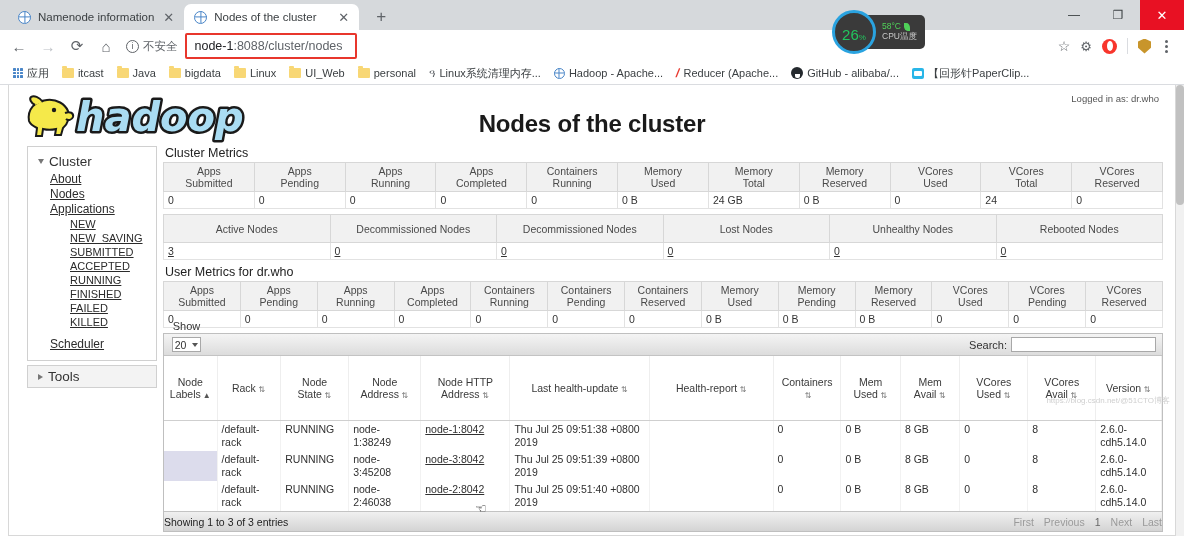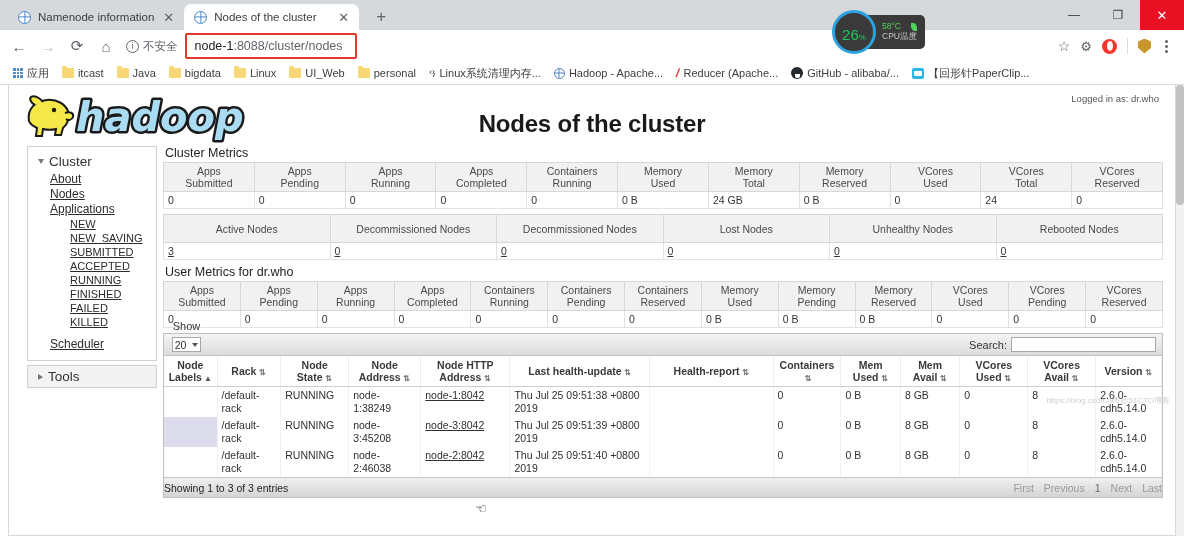--- a/index.html
+++ b/index.html
@@ -100,21 +100,21 @@
   
   .cpu-widget {
     position:absolute; left:832px; top:10px; z-index:40;
     display:flex; align-items:center; height:44px;
   }
   .cpu-pill {
     background:#3a3a3a; color:#fff; height:34px; border-radius:5px;
     display:flex; flex-direction:column; justify-content:center;
     padding:0 8px 0 24px; margin-left:-18px;
   }
-  .cpu-temp { font-size:8.5px; color:#4fd159; line-height:1.15; display:flex; align-items:center; gap:3px;justify-content:space-between;}
+  .cpu-temp { font-size:8.5px; color:#4fd159; line-height:1.15; display:flex; align-items:center; gap:3px;}
   .cpu-leaf { width:6px;height:8px;background:#4fd159;border-radius:0 60% 0 60%;display:inline-block;}
   .cpu-label { font-size:8.5px; color:#c8c8c8; line-height:1.15; }
   .cpu-ring {
     width:44px;height:44px;border-radius:50%; background:#3a3a3a;
     border:3px solid #2aa3e0; display:flex;align-items:baseline;justify-content:center;
     color:#22c55e; position:relative; z-index:2;
   }
   .cpu-pct { font-size:15px; line-height:44px; }
   .cpu-pct small { font-size:8px; }
 
@@ -185,22 +185,22 @@
   .sel-caret { width:0;height:0;border-left:3px solid transparent;border-right:3px solid transparent;border-top:4px solid #555;}
   .dt-search { display:flex; align-items:center; gap:4px; }
   .dt-search input {
     border:1px solid #a8a8a8; height:15px; width:145px; font-size:10.5px; padding:0 3px;
     font-family:"Liberation Sans",sans-serif;
   }
 
   table.nodes { width:100%; border-collapse:collapse; table-layout:fixed; }
   table.nodes thead th {
     background:#fff; border-bottom:1px solid #cfcfcf; border-right:1px solid #eee;
-    font-size:10.5px; font-weight:bold; color:#3a3a3a;
-    padding:3px 4px; line-height:12px; vertical-align:middle; height:30px;
+    font-size:10.5px; font-weight:normal; color:#3a3a3a;
+    padding:20px 4px; line-height:12px; vertical-align:middle; height:30px;
     position:relative;
   }
   table.nodes thead th .hd { display:inline; }
   .sorter { display:inline-block; width:8px; text-align:center; color:#777; font-size:8px; line-height:8px; margin-left:2px;}
   .sorter.asc { color:#555; }
   table.nodes tbody td {
     font-size:10.5px; color:#303030; padding:2px 4px; vertical-align:top;
     line-height:13px; border-right:1px solid #f2f2f2;
   }
   table.nodes tbody td a { color:#303030; text-decoration:underline; }

